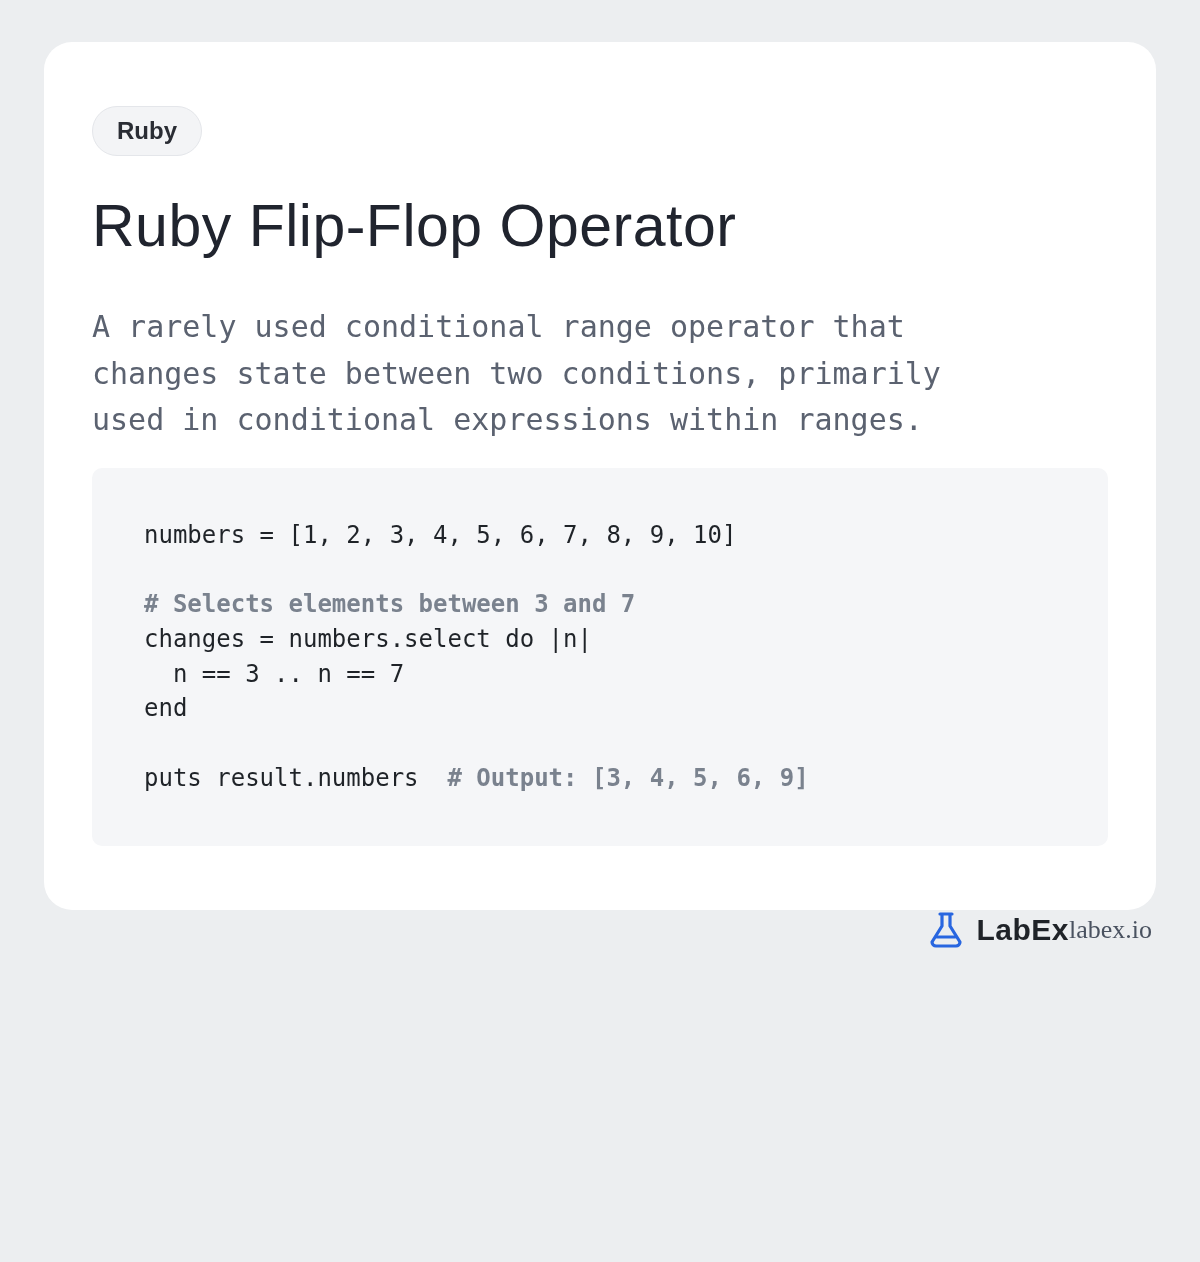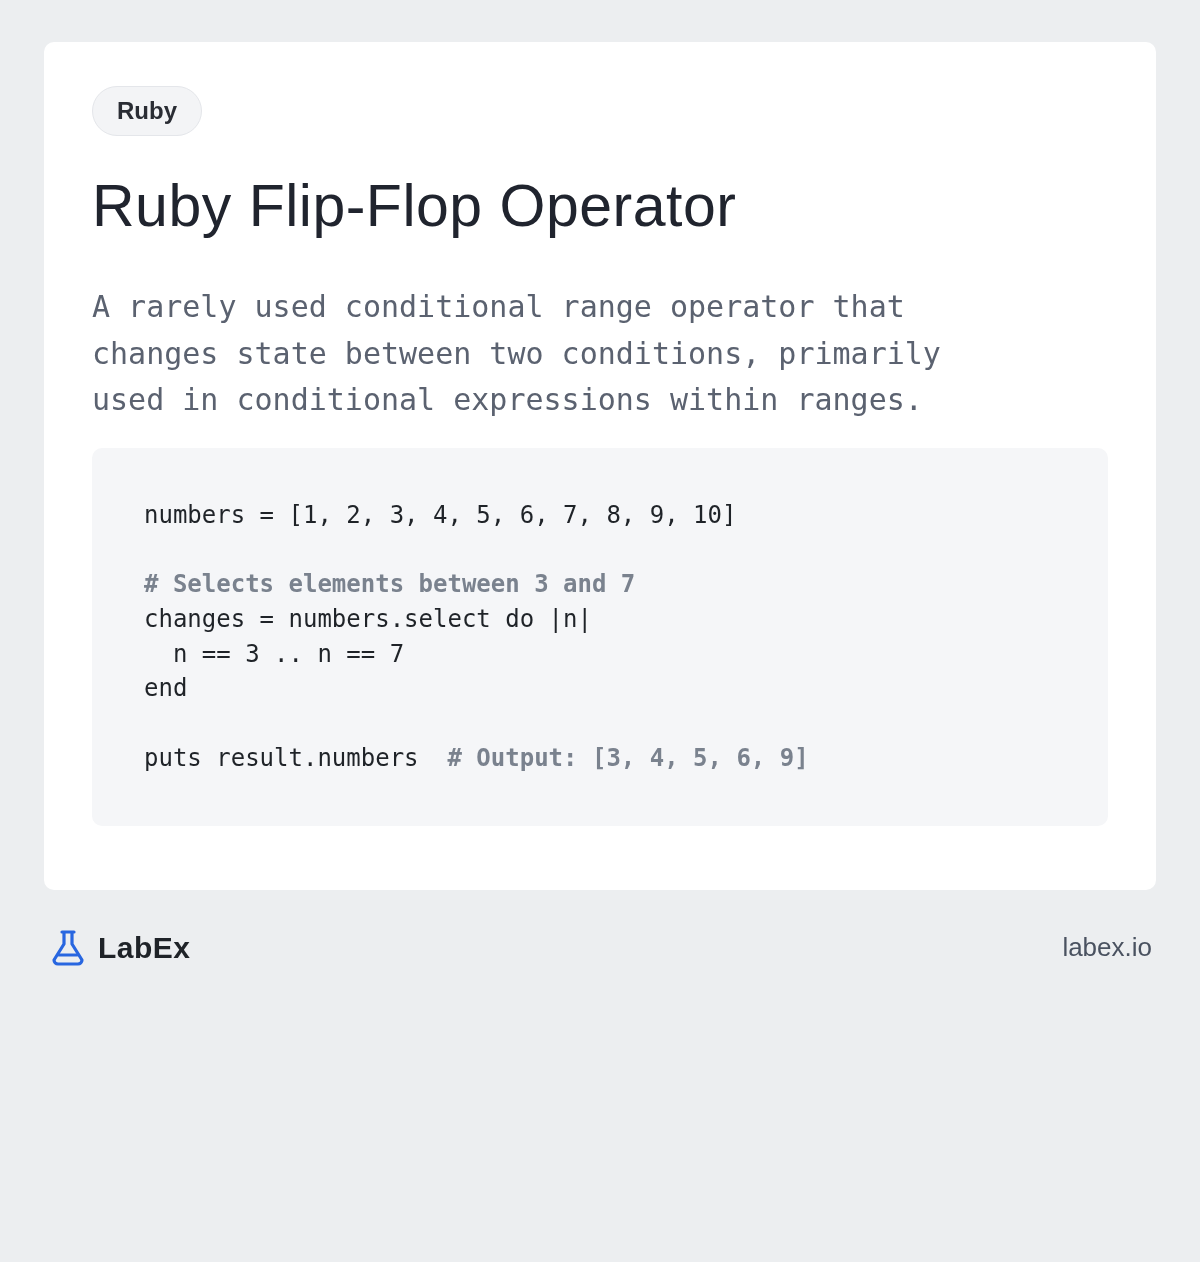--- a/index.html
+++ b/index.html
@@ -11,22 +11,22 @@
     color: #222;
   }
   .page {
     display: flex;
     flex-direction: column;
     height: 100%;
     padding: 42px 44px 20px 44px;
   }
   .card {
     background: #ffffff;
-    border-radius: 10px;
-    padding: 44px 48px 64px 48px;
+    border-radius: 28px;
+    padding: 64px 48px 64px 48px;
     flex: 0 0 auto;
   }
   .tag {
     display: inline-block;
     background: #f3f4f6;
     border: 1px solid #e4e6ea;
     border-radius: 999px;
     padding: 10px 24px;
     font-size: 24px;
     font-weight: 600;
@@ -62,37 +62,36 @@
     font-size: 24px;
     line-height: 1.45;
     color: #1f2328;
     white-space: pre;
     overflow: hidden;
   }
   .codebox .comment { color: #7a828e; font-weight: bold; }
   .footer {
     display: flex;
     align-items: center;
-    justify-content: space-between;
-    margin-top: 38px;
+    justify-content: flex-end;
     padding: 0 4px;
   }
   .brand {
     display: flex;
     align-items: center;
     gap: 10px;
   }
   .brand-name {
     font-size: 30px;
     font-weight: 700;
     color: #1f2328;
     letter-spacing: 0.5px;
   }
   .brand-url {
-    font-family: Liberation Sans, sans-serif;
+    font-family: Liberation Serif, serif;
     font-size: 26px;
     color: #4a5260;
   }
   .flask-icon {
     width: 40px;
     height: 40px;
   }
 </style>
 </head>
 <body>

